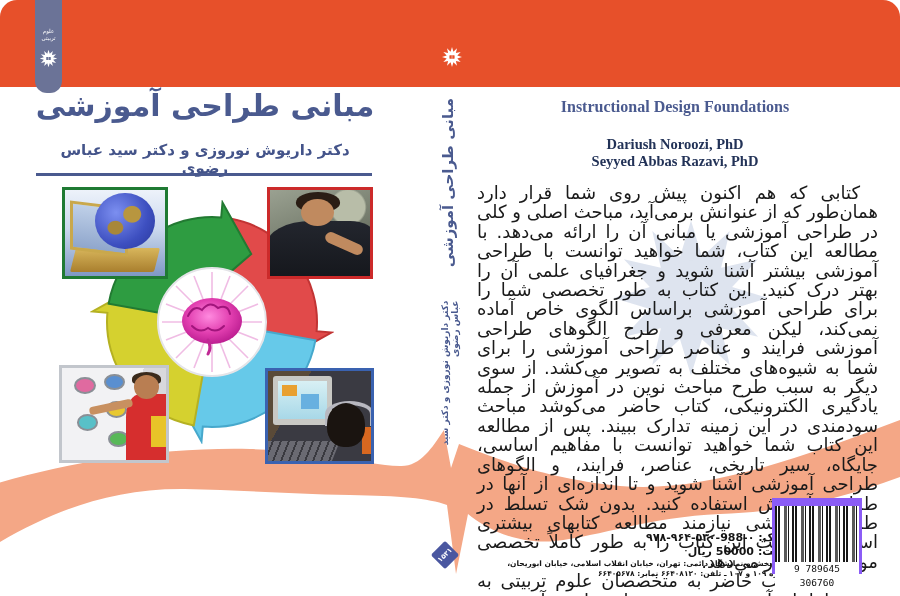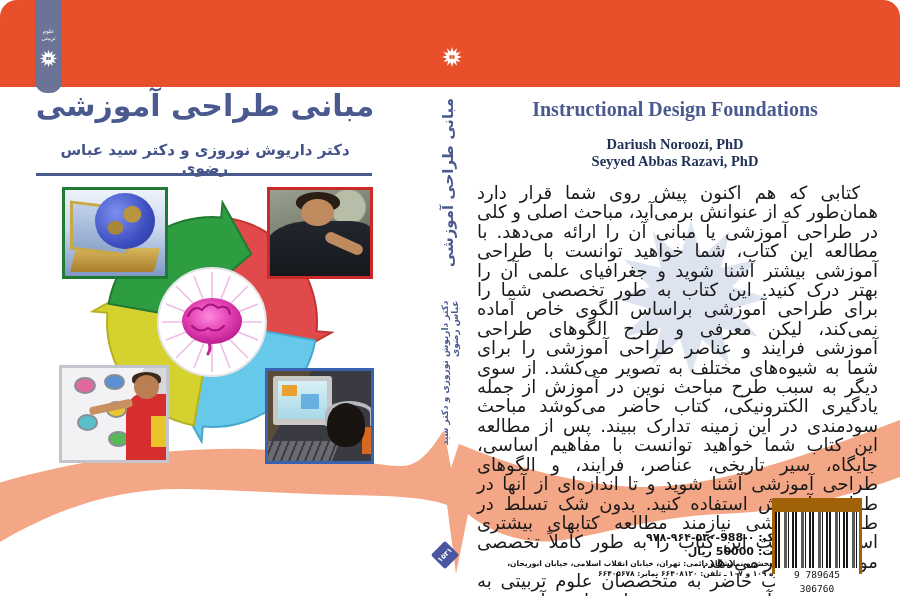--- a/index.html
+++ b/index.html
@@ -79,40 +79,40 @@
                    direction:rtl; text-align:right; font-size:15px; font-weight:bold; color:#4A5A8F; z-index:3; }
   .spine-authors { position:absolute; left:371px; top:369px; width:155px; height:18px; transform:rotate(-90deg);
                    direction:rtl; text-align:right; font-size:9px; font-weight:bold; color:#4A5A8F; z-index:3; }
   .diamond { position:absolute; left:435px; top:545px; width:20px; height:20px; background:#4A57A0;
              transform:rotate(45deg); z-index:4; border-radius:2px; }
   .diamond span { display:block; width:20px; height:20px; line-height:20px; text-align:center;
                   transform:rotate(-90deg); color:#fff; font-size:7px; font-weight:bold; }
 
   
   .back-title   { position:absolute; left:470px; top:98px; width:410px; text-align:center;
-                  font-family:"Liberation Serif", serif; font-weight:bold; font-size:20px; color:#4A5A8F; z-index:3; }
+                  font-family:"Liberation Serif", serif; font-weight:bold; font-size:16px; color:#4A5A8F; z-index:3; }
   .back-author  { position:absolute; left:470px; width:410px; text-align:center;
                   font-family:"Liberation Serif", serif; font-weight:bold; font-size:14.5px; color:#223257; z-index:3; }
   .ba1 { top:136px; } .ba2 { top:153px; }
   .watermark { position:absolute; left:598px; top:205px; width:186px; height:186px; opacity:0.55; z-index:1; }
   .back-text { position:absolute; left:477px; top:183px; width:401px; direction:rtl; text-align:justify;
                font-size:18px; line-height:19.4px; color:#1a1a1a; z-index:2; }
   .back-text p { margin:0; text-indent:18px; }
 
   
   .ribbon { position:absolute; left:0; top:0; z-index:1; }
 
   
   .imprint { position:absolute; right:107px; top:531px; width:330px; direction:rtl; text-align:right;
              color:#141414; z-index:3; }
   .imp-line1 { font-size:11px; font-weight:bold; line-height:14px; }
   .imp-addr  { font-size:7.5px; line-height:10px; font-weight:bold; }
   .ltr { direction:ltr; unicode-bidi:bidi-override; display:inline-block; }
-  .barcode { position:absolute; left:772px; top:498px; width:90px; height:76px; background:#a16207; z-index:3;
-             padding:14px 3px; box-sizing:border-box; }
+  .barcode { position:absolute; left:772px; top:498px; width:90px; height:76px; background:#8b5cf6; z-index:3;
+             padding:8px 3px; box-sizing:border-box; }
   .bars { width:100%; height:56px;
           background:repeating-linear-gradient(90deg,#181818 0 2px,#fff 2px 3px,#181818 3px 5px,#fff 5px 9px,
                      #5a5a5a 9px 12px,#fff 12px 13px,#181818 13px 14px,#fff 14px 17px); }
   .bar-num { width:100%; text-align:center; font-family:"DejaVu Sans Mono", monospace; font-size:9.5px;
              line-height:14px; color:#111; background:#fff; }
 </style>
 </head>
 <body>
 
 <div class="cover">

